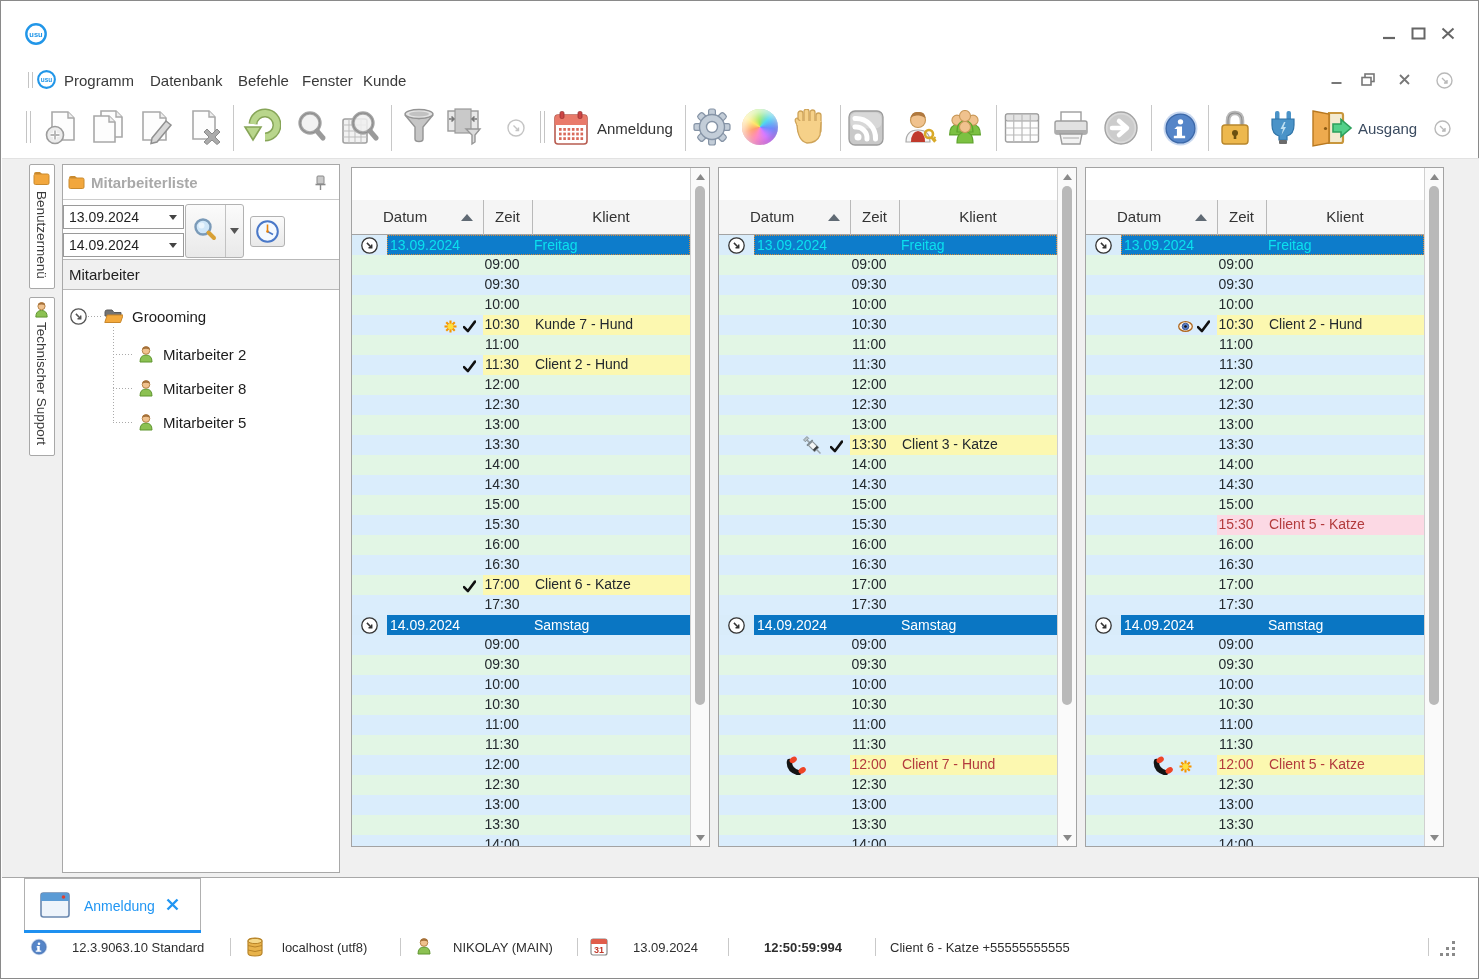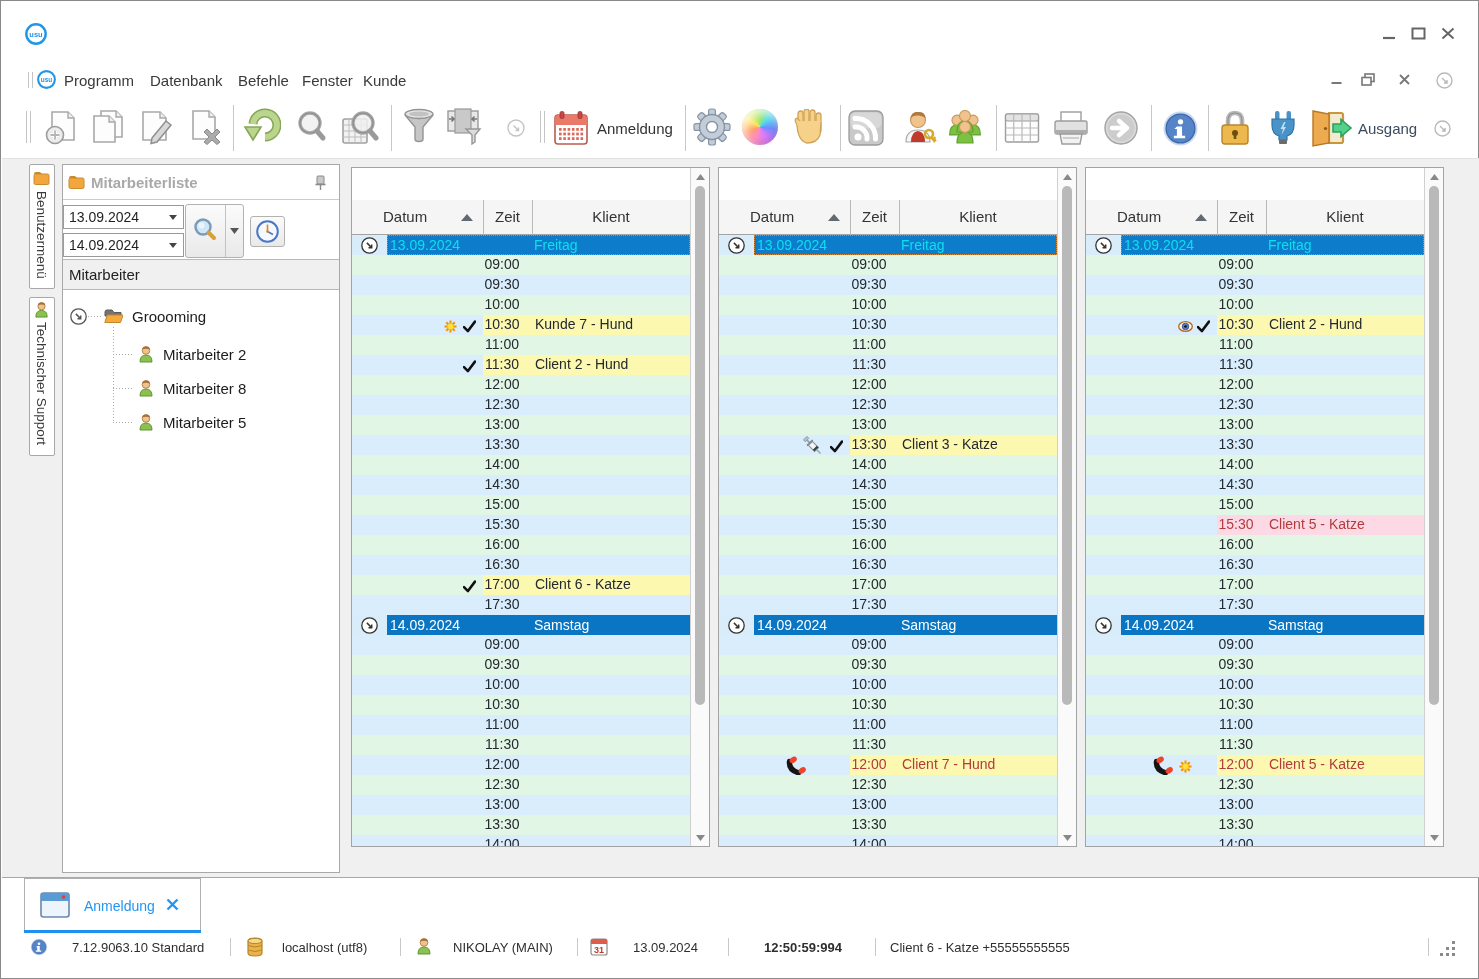--- a/index.html
+++ b/index.html
@@ -814,21 +814,21 @@
 <svg class="abs" style="left:165px;top:897px" width="13" height="13" viewBox="0 0 13 13">
       <path d="M1.5 1.5 L11.5 11.5 M11.5 1.5 L1.5 11.5" stroke="#2196f3" stroke-width="2.4"></path>
     </svg>
 <div class="abs" style="left:23px;top:929px;width:177px;height:3px;background:#1e90f0;"></div>
 <svg class="abs" style="left:29px;top:937px" width="18" height="18" viewBox="0 0 18 18">
       <circle cx="9.0" cy="9.0" r="8.25" fill="#c8d8f0"></circle>
       <circle cx="9.0" cy="9.0" r="7.0" fill="#5585c8" stroke="#3c68a8" stroke-width="0.65"></circle>
       <circle cx="9.0" cy="5.75" r="1.3" fill="#fff"></circle>
       <path d="M7.25 8.0 h2.5 v4.5 h1.5 v1.3 h-5.5 v-1.3 h1.5 v-3.2 h-1.25 Z" fill="#fff"></path>
     </svg>
-<div class="stxt" style="left:71px;">7.12.9063.10 Standard</div>
+<div class="stxt" style="left:71px;">12.3.9063.10 Standard</div>
 <div class="stxt" style="left:281px;">localhost (utf8)</div>
 <div class="stxt" style="left:452px;">NIKOLAY (MAIN)</div>
 <div class="stxt" style="left:632px;">13.09.2024</div>
 <div class="stxt" style="left:763px;font-weight:bold;">12:50:59:994</div>
 <div class="stxt" style="left:889px;">Client 6 - Katze +55555555555</div>
 <div class="ssep" style="left:229px;"></div>
 <div class="ssep" style="left:399px;"></div>
 <div class="ssep" style="left:576px;"></div>
 <div class="ssep" style="left:727px;"></div>
 <div class="ssep" style="left:874px;"></div>

